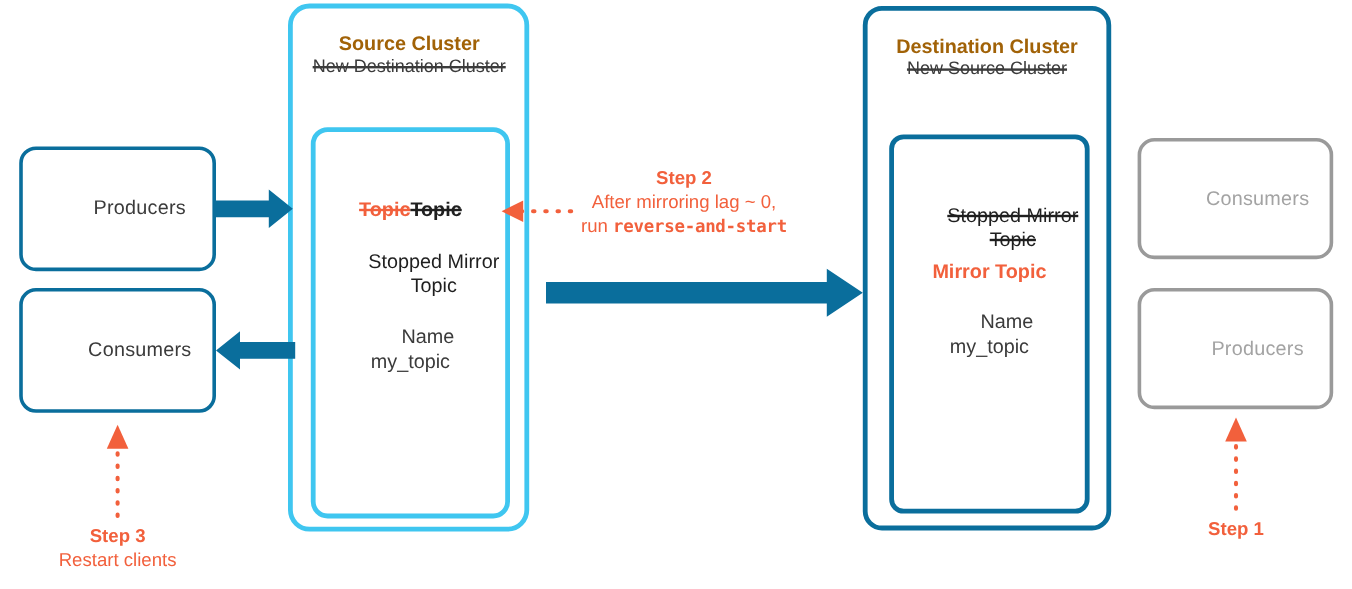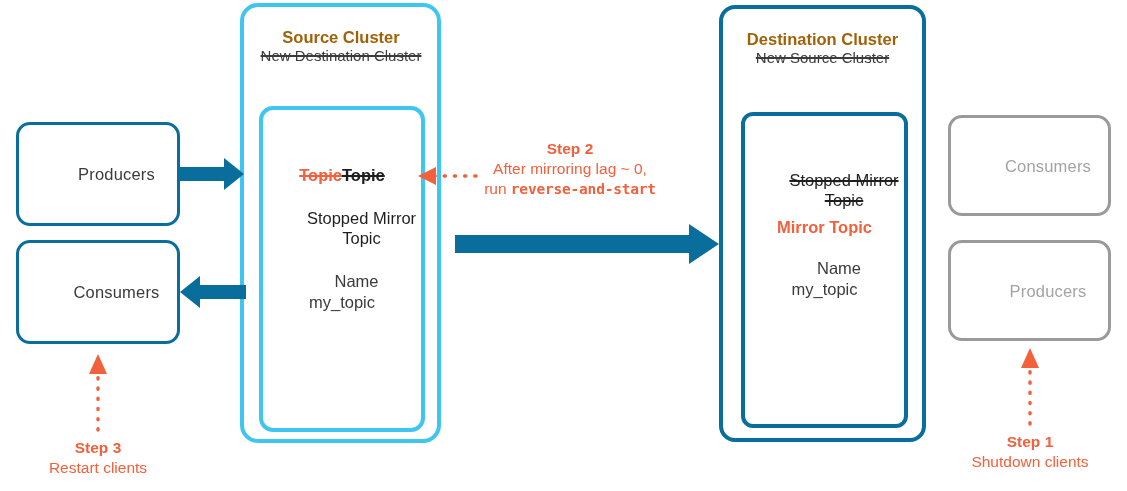--- a/index.html
+++ b/index.html
@@ -143,16 +143,15 @@
     </div>
   </div>
 
   <div class="step" style="left:8px;top:438px;width:180px;">
     <div class="s-title">Step 3</div>
     <div class="s-body">Restart clients</div>
   </div>
 
   <div class="step" style="left:940px;top:432px;width:180px;">
     <div class="s-title">Step 1</div>
-    <div class="s-body">Shutdown clients</div>
   </div>
 
 </div>
 
 </body></html>

